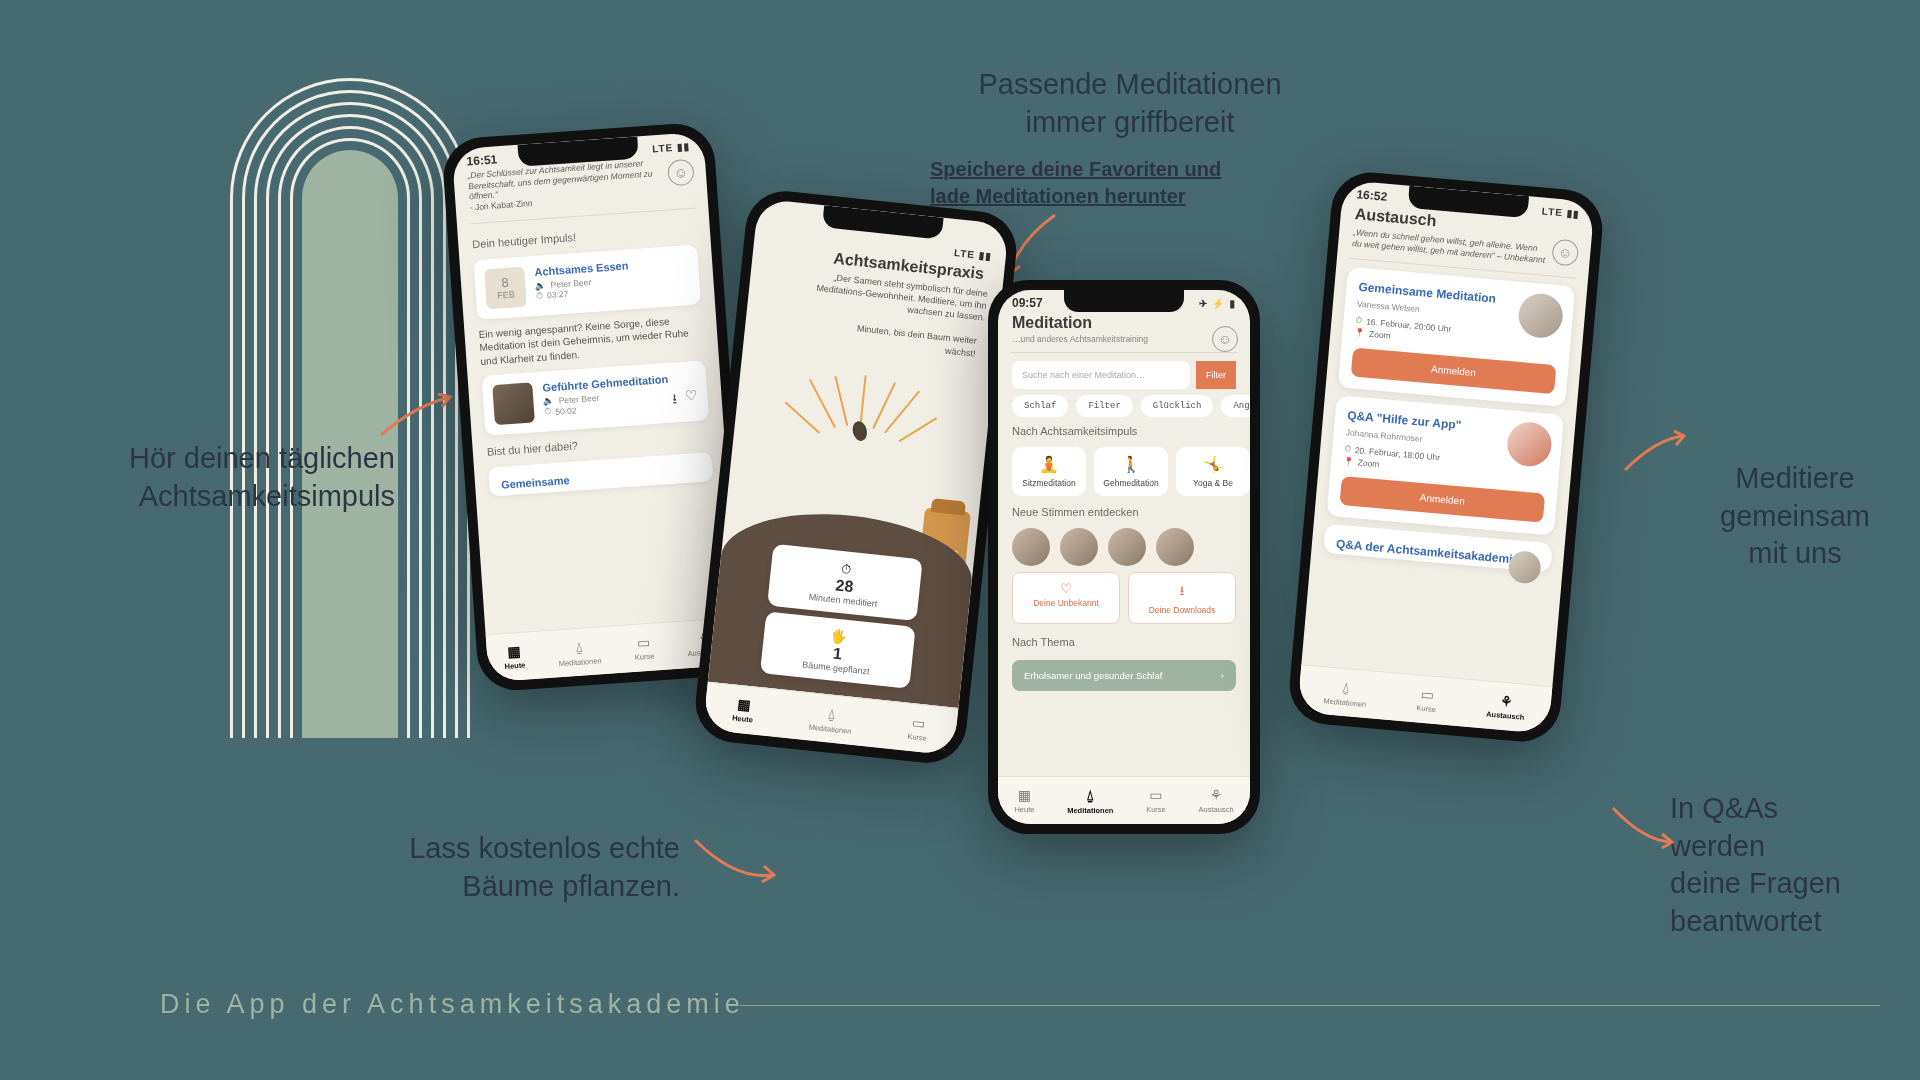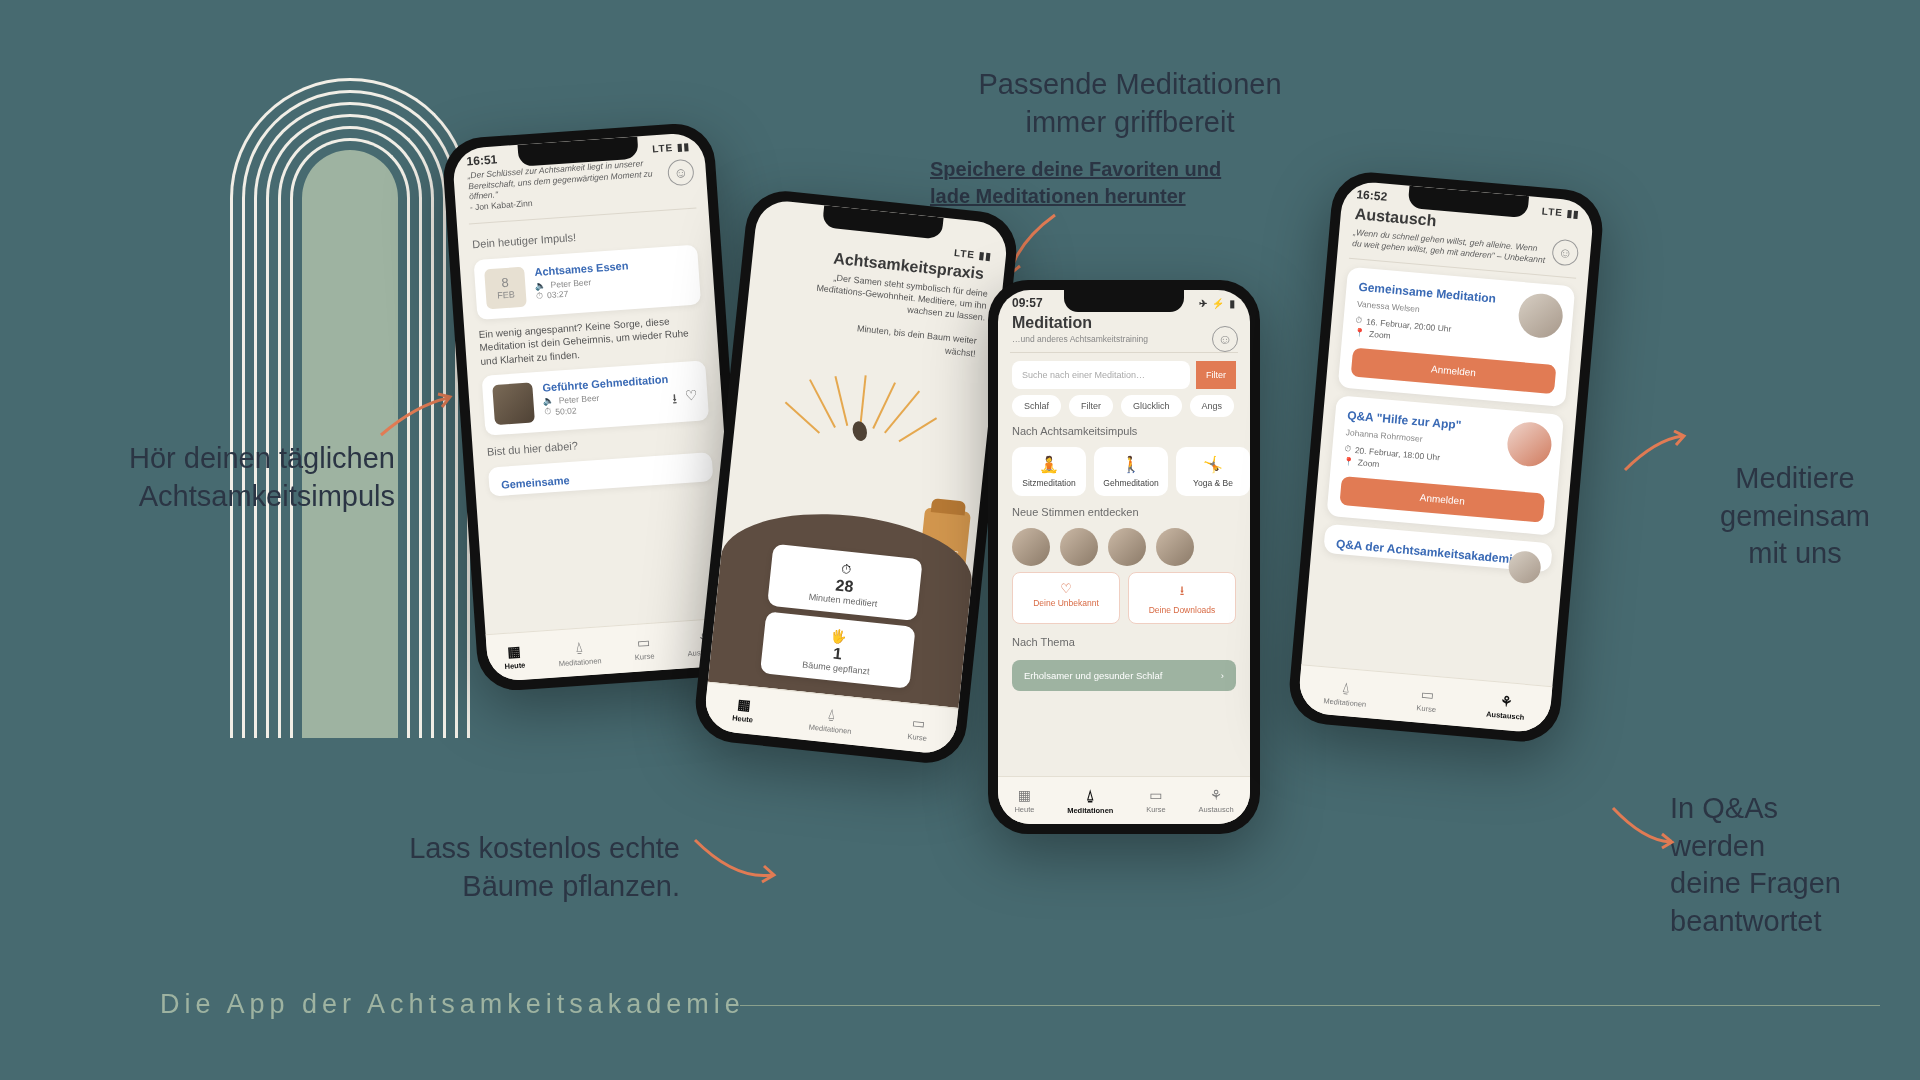--- a/index.html
+++ b/index.html
@@ -62,21 +62,21 @@
   .bag .lbl{position:absolute;bottom:8px;width:100%;text-align:center;font-size:8px;color:#fff;letter-spacing:1px;}
   .statcard{background:#fff;border-radius:10px;padding:8px 12px;text-align:center;width:150px;margin:6px auto;box-shadow:0 2px 6px rgba(0,0,0,.1);}
   .statcard .num{font-size:16px;font-weight:700;color:#333;}
   .statcard .lbl{font-size:9px;color:#666;}
   .para2{font-size:9px;color:#555;padding:4px 30px;line-height:1.35;text-align:center;}
 
   
   .searchrow{display:flex;gap:6px;margin:6px 14px;}
   .search{flex:1;background:#fff;border-radius:8px;padding:9px 10px;font-size:9px;color:#aaa;}
   .filterbtn{background:#e17b54;color:#fff;font-size:9px;padding:9px 10px;border-radius:0;}
-  .chipsrow{display:flex;gap:8px;margin:6px 0 2px 14px;overflow:hidden;}
+  .chipsrow{display:flex;gap:8px;margin:6px 0 2px 14px;overflow:hidden;font-family:Liberation Mono, monospace;}
   .chip{background:#fff;border-radius:14px;padding:6px 12px;font-size:9px;color:#555;}
   .tile3row{display:flex;gap:8px;margin:4px 0 4px 14px;overflow:hidden;}
   .tile3{background:#fff;border-radius:10px;width:82px;padding:8px 4px;text-align:center;font-size:8.5px;color:#444;}
   .tile3 .ic{font-size:16px;display:block;margin-bottom:4px;}
   .voicerow{display:flex;gap:10px;margin:4px 14px;}
   .voice{width:38px;height:38px;border-radius:50%;background:linear-gradient(135deg,#cbb9a6,#8b7a68);}
   .favrow{display:flex;gap:8px;margin:6px 14px;}
   .favbtn{flex:1;background:#fff;border:1px solid #f0cfc2;border-radius:8px;text-align:center;padding:8px 4px;font-size:8.5px;color:#d86b45;}
   .favbtn .ic{display:block;font-size:13px;margin-bottom:2px;}
   .themebar{margin:6px 14px 0;background:#9eb3a1;color:#fff;border-radius:8px;padding:10px 12px;font-size:9.5px;display:flex;justify-content:space-between;align-items:center;}

